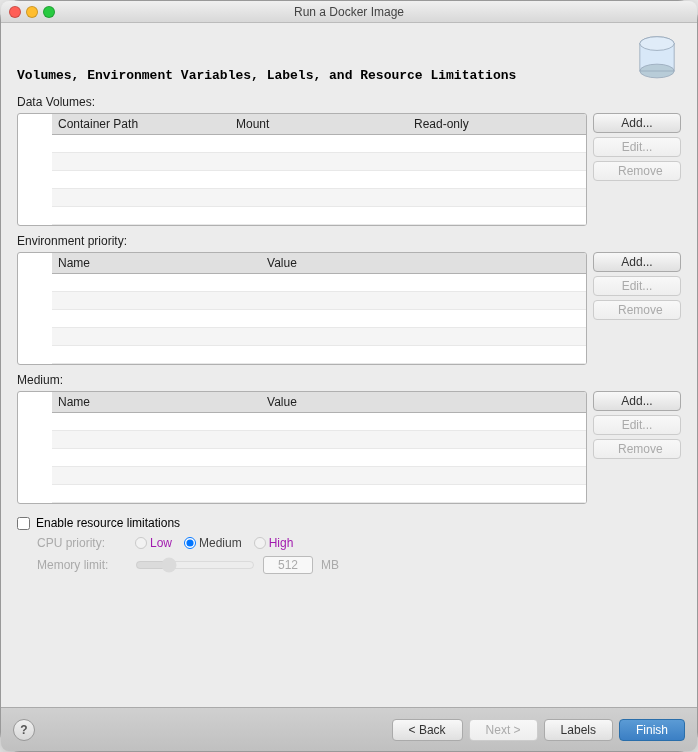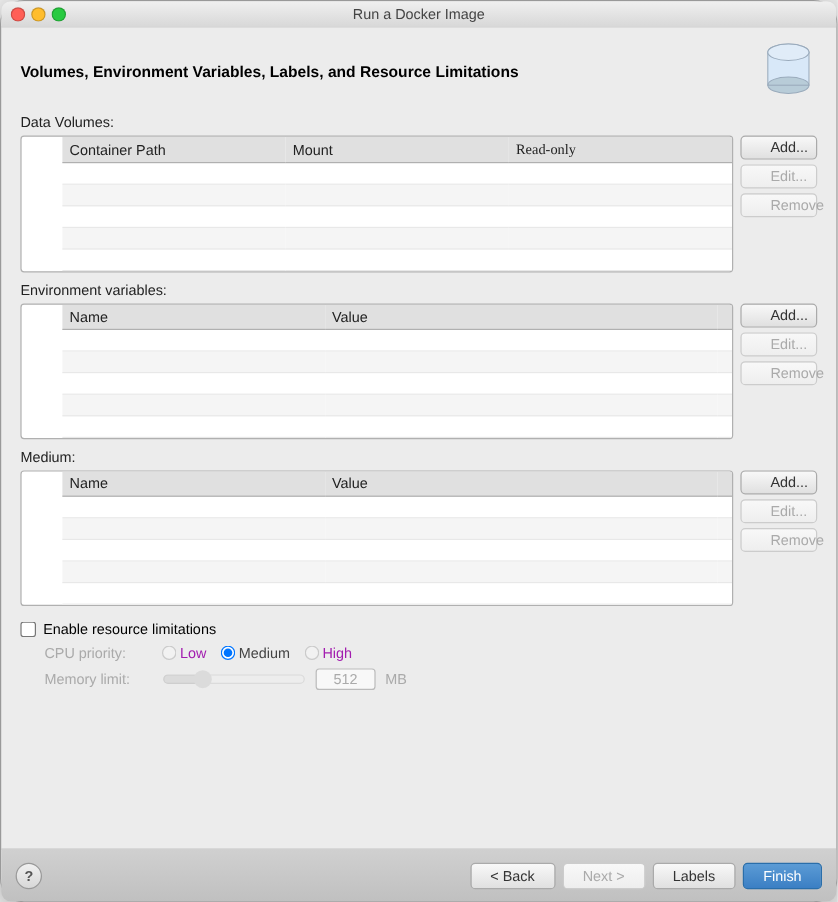--- a/index.html
+++ b/index.html
@@ -61,23 +61,24 @@
       flex: 1;
       padding: 12px 16px;
       display: flex;
       flex-direction: column;
       gap: 8px;
       overflow: hidden;
     }
 
     .page-header {
       display: flex;
-      align-items: center;
+      align-items: flex-end;
       justify-content: space-between;
       margin-bottom: 4px;
+      font-family: Liberation Mono, monospace;
     }
 
     .page-title {
       font-size: 13px;
       font-weight: bold;
       color: #000;
       max-width: 560px;
     }
 
     .docker-icon {
@@ -141,21 +142,21 @@
     }
 
     .table-buttons {
       display: flex;
       flex-direction: column;
       gap: 4px;
       padding-top: 0;
     }
 
     .mac-btn {
-      width: 64px;
+      width: 88px;
       padding: 2px 24px;
       font-size: 12px;
       background: linear-gradient(to bottom, #f8f8f8, #e0e0e0);
       border: 1px solid #aaa;
       border-radius: 4px;
       cursor: pointer;
       text-align: center;
       color: #333;
       min-height: 20px;
     }
@@ -305,21 +306,21 @@
 
     .nav-btn:disabled {
       color: #aaa;
       background: linear-gradient(to bottom, #f8f8f8, #eee);
       border-color: #ccc;
       cursor: default;
     }
 
     .col-path { width: 33%; }
     .col-mount { width: 33%; }
-    .col-readonly { width: 33%; font-family: Liberation Serif, serif; }
+    .col-readonly { width: 33%; }
     .col-name { width: 40%; }
     .col-value { width: 60%; }
   </style>
 </head>
 <body>
 
 <div class="window">
 
   <div class="title-bar">
     <div class="title-bar-buttons">
@@ -387,21 +388,21 @@
         </div>
         <div class="table-buttons">
           <button class="mac-btn">Add...</button>
           <button class="mac-btn disabled" disabled="">Edit...</button>
           <button class="mac-btn disabled" disabled="">Remove</button>
         </div>
       </div>
     </div>
 
     <div class="section">
-      <span class="section-label">Environment variables:</span>
+      <span class="section-label">Environment priority:</span>
       <div class="table-container">
         <div class="table-wrapper">
           <table class="table">
             <thead>
               <tr>
                 <th class="col-name">Name</th>
                 <th class="col-value">Value</th>
                 <th style="width:1%"></th>
               </tr>
             </thead>

